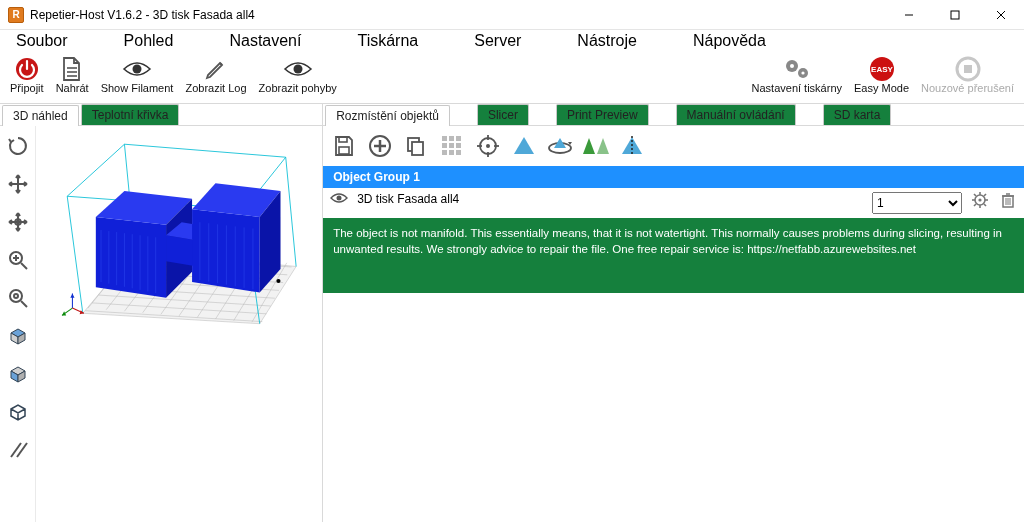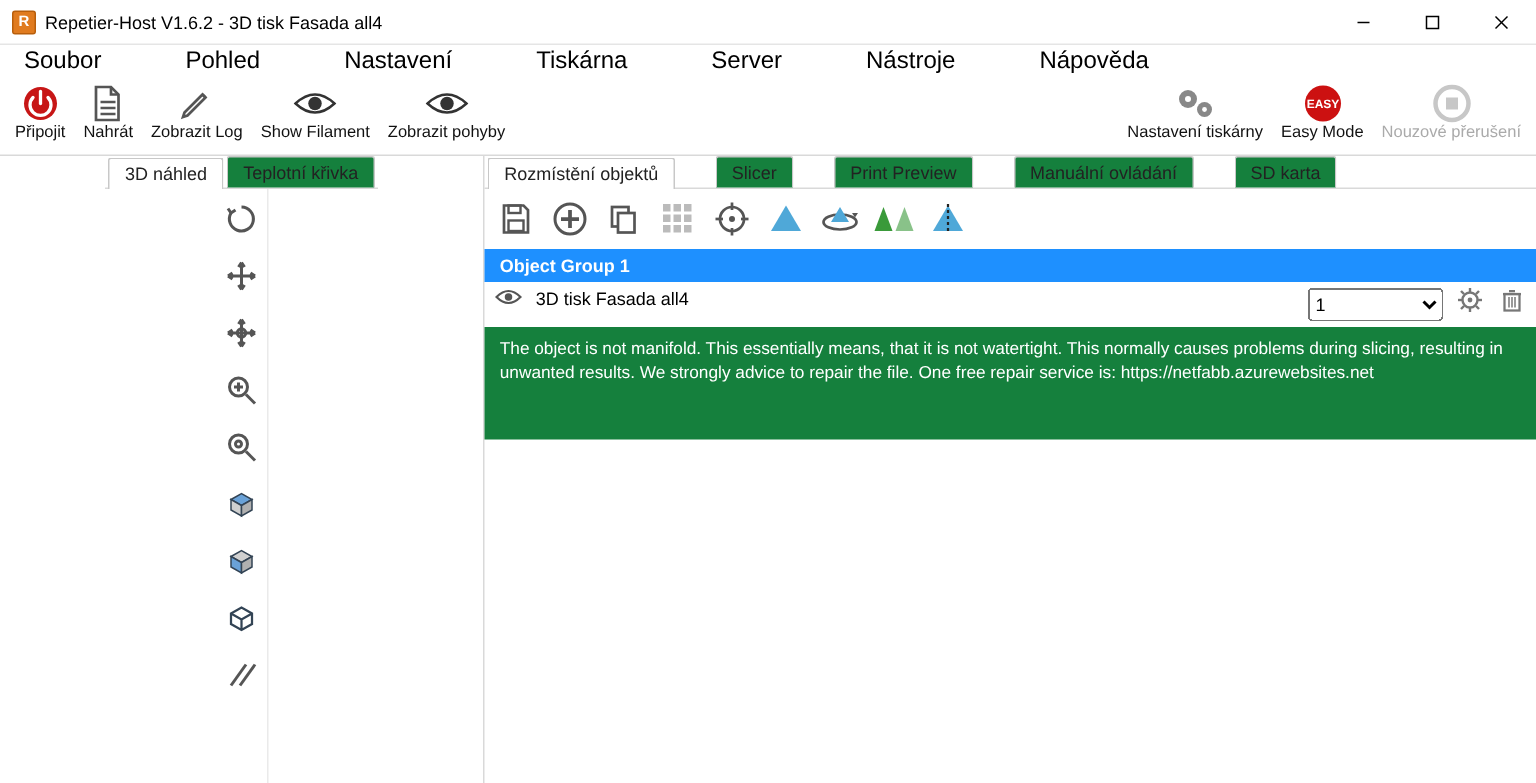--- a/index.html
+++ b/index.html
@@ -18,21 +18,21 @@
   .menubar .mitem { padding:2px 10px; }
 
   
   .toolbar { height:52px; display:flex; align-items:flex-start; padding:2px 4px 0 4px; border-bottom:1px solid #d9d9d9; background:#fff; }
   .tbtn { display:flex; flex-direction:column; align-items:center; padding:2px 6px; font-size:11px; color:#111; min-width:44px; }
   .tbtn .ticon { width:30px; height:26px; display:flex; align-items:center; justify-content:center; }
   .toolbar .tspacer { flex:1 1 auto; }
 
   
   .client { display:flex; height:calc(522px - 30px - 22px - 52px); }
-  .leftpane { width:587px; display:flex; flex-direction:column; border-right:1px solid #d9d9d9;align-items:center; }
+  .leftpane { width:587px; display:flex; flex-direction:column; border-right:1px solid #d9d9d9; }
   .rightpane { flex:1 1 auto; display:flex; flex-direction:column; }
 
   
   .tabstrip { height:22px; display:flex; align-items:flex-end; padding-left:2px; border-bottom:1px solid #d9d9d9; background:#fff; font-size:12px; }
   .tab { padding:3px 10px 3px 10px; border:1px solid #c8c8c8; border-bottom:none; background:#15803d; margin-right:2px; border-radius:2px 2px 0 0; color:#222; }
   .tab.active { background:#fff; position:relative; top:1px; }
 
   
   .viewarea { flex:1 1 auto; display:flex; position:relative; }
   .vtoolbar { width:36px; background:#fff; border-right:1px solid #eaeaea; display:flex; flex-direction:column; align-items:center; padding-top:6px; gap:10px; }
@@ -109,35 +109,35 @@
           <path d="M13 2 v5 h5" fill="none" stroke="#555" stroke-width="1.8"></path>
           <line x1="6" y1="12" x2="16" y2="12" stroke="#555" stroke-width="1.6"></line>
           <line x1="6" y1="16" x2="16" y2="16" stroke="#555" stroke-width="1.6"></line>
           <line x1="6" y1="20" x2="16" y2="20" stroke="#555" stroke-width="1.6"></line>
         </svg>
     </div>
     <span>Nahrát</span>
   </div>
   <div class="tbtn">
     <div class="ticon">
+      <svg width="30" height="20" viewBox="0 0 30 20">
+          <path d="M2 10 Q15 -2 28 10 Q15 22 2 10 Z" fill="none" stroke="#333" stroke-width="1.6"></path>
+          <circle cx="15" cy="10" r="4.5" fill="#333"></circle>
+        </svg>
+    </div>
+    <span>Show Filament</span>
+  </div>
+  <div class="tbtn">
+    <div class="ticon">
       <svg width="26" height="26" viewBox="0 0 26 26">
           <path d="M4 22 l3 -1 12 -12 -2 -2 -12 12 z" fill="none" stroke="#555" stroke-width="1.8"></path>
           <path d="M17 7 l2 2" stroke="#555" stroke-width="1.8"></path>
         </svg>
     </div>
     <span>Zobrazit Log</span>
-  </div>
-  <div class="tbtn">
-    <div class="ticon">
-      <svg width="30" height="20" viewBox="0 0 30 20">
-          <path d="M2 10 Q15 -2 28 10 Q15 22 2 10 Z" fill="none" stroke="#333" stroke-width="1.6"></path>
-          <circle cx="15" cy="10" r="4.5" fill="#333"></circle>
-        </svg>
-    </div>
-    <span>Show Filament</span>
   </div>
   <div class="tbtn">
     <div class="ticon">
       <svg width="30" height="20" viewBox="0 0 30 20">
           <path d="M2 10 Q15 -2 28 10 Q15 22 2 10 Z" fill="none" stroke="#333" stroke-width="1.6"></path>
           <circle cx="15" cy="10" r="4.5" fill="#333"></circle>
         </svg>
     </div>
     <span>Zobrazit pohyby</span>
   </div>

